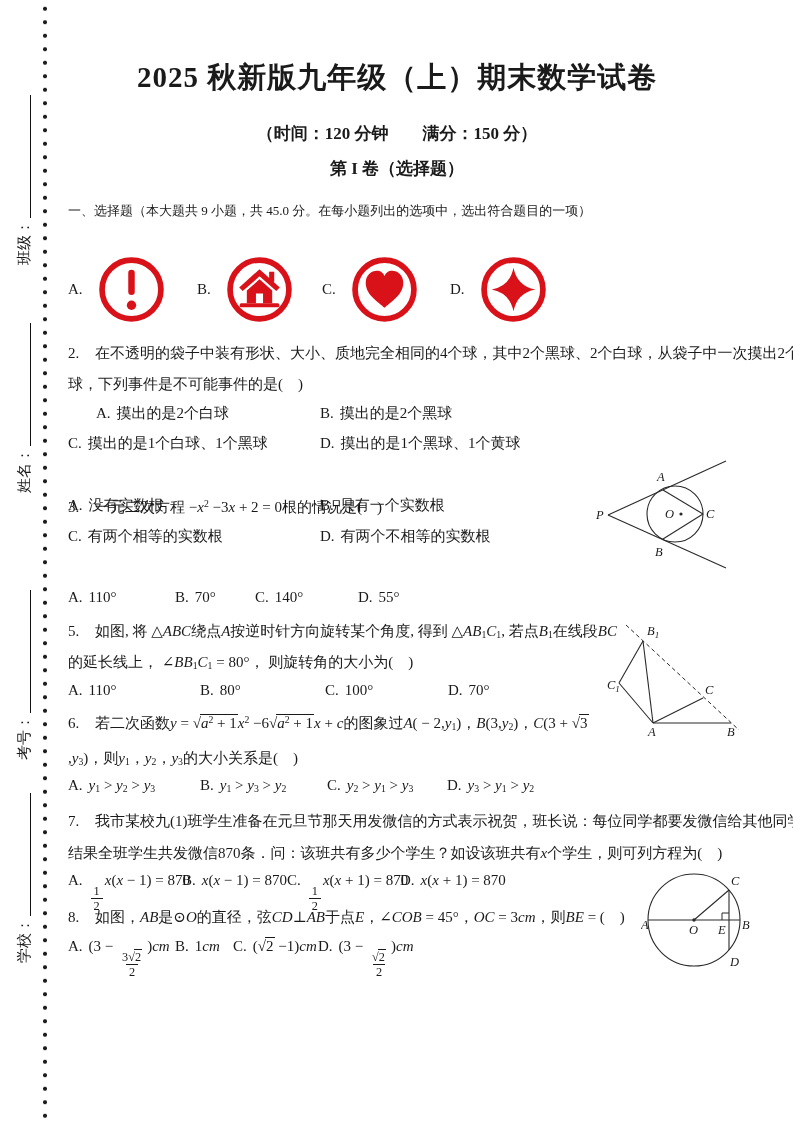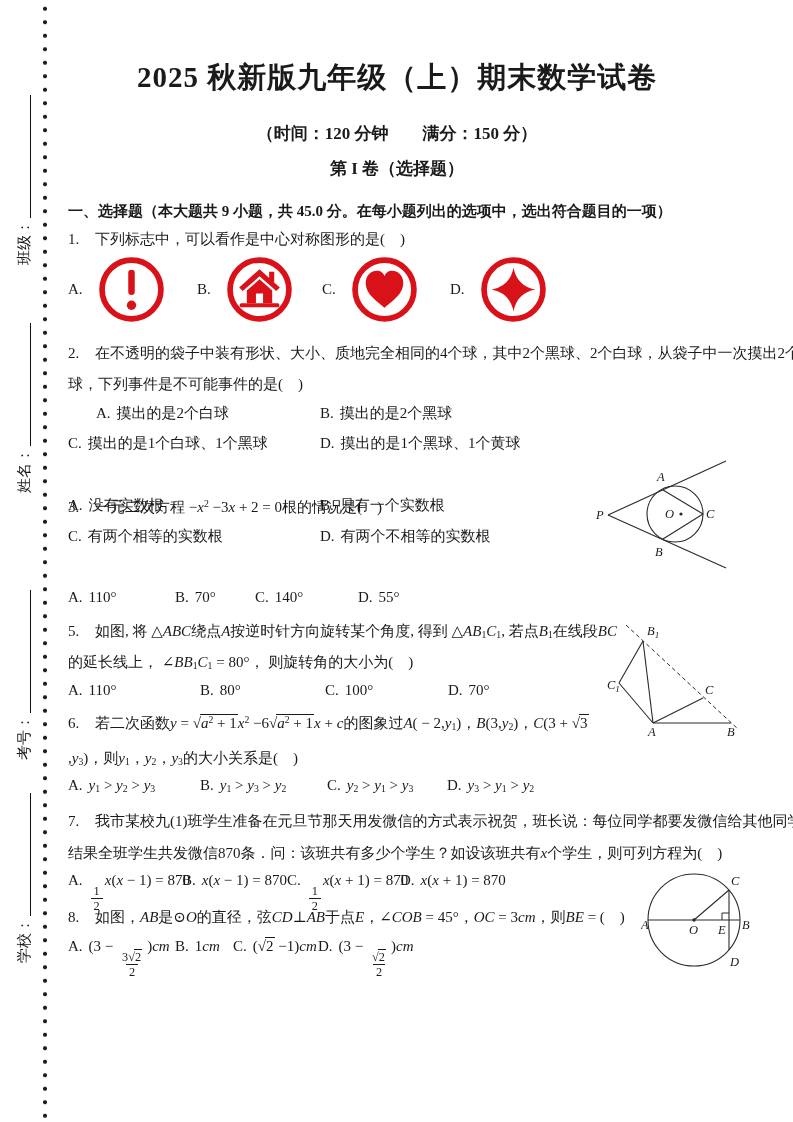--- a/index.html
+++ b/index.html
@@ -12,21 +12,21 @@
   .margin-label{position:absolute;width:170px;height:26px;display:flex;align-items:center;
         transform:rotate(-90deg);font-size:15px;white-space:nowrap;}
   .margin-label .fill-line{flex:1;border-bottom:1.6px solid #111;height:12px;margin-left:2px;}
   
   .content{position:absolute;left:68px;top:0;width:658px;height:959px;}
   .line{position:absolute;left:0;font-size:15px;line-height:22px;white-space:pre;}
   .center{width:658px;text-align:center;}
   .title{font-size:29px;font-weight:bold;letter-spacing:1px;}
   .info{font-size:17px;font-weight:bold;}
   .volume{font-size:17px;font-weight:bold;}
-  .section-h{font-size:15px;font-weight:bold;}
+  .section-h{font-size:13px;font-weight:normal;}
   .qnum{display:inline-block;min-width:27px;}
   .row{position:absolute;left:0;width:720px;height:26px;}
   .opt{position:absolute;top:0;font-size:15px;white-space:pre;}
   .olabel{font-weight:normal;margin-right:6px;}
   i{font-family:"Liberation Serif",serif;font-style:italic;}
   sup{font-size:0.65em;vertical-align:0.5em;line-height:0;}
   sub{font-size:0.65em;vertical-align:-0.25em;line-height:0;}
   .rt{white-space:nowrap;}
   .rt .ol{border-top:1.2px solid currentColor;margin-left:-1px;padding:0 1px;}
   .frac{display:inline-flex;flex-direction:column;align-items:center;line-height:1.15;
@@ -66,21 +66,20 @@
       <span class="fill-line"></span>
   </div>
 
   <div class="content">
 
     <div class="line center title" style="top:66px;">2025 秋新版九年级（上）期末数学试卷</div>
     <div class="line center info" style="top:123px;">（时间：120 分钟　　满分：150 分）</div>
     <div class="line center volume" style="top:158px;">第 I 卷（选择题）</div>
     <div class="line section-h" style="top:200px;">一、选择题（本大题共 9 小题，共 45.0 分。在每小题列出的选项中，选出符合题目的一项）</div>
 
-    <div class="line" style="top:228px;"><span class="qnum">1.</span><span>下列标志中，可以看作是中心对称图形的是(　)</span></div>
 
     <div class="icons-row" style="top:256px;">
       <span class="icon-opt" style="left:0;">
         <span class="olabel">A.</span>
         <svg class="sign-icon" width="67" height="67" viewBox="0 0 66 66">
           <circle cx="33" cy="33" r="29" fill="none" stroke="#d9121a" stroke-width="5.6"></circle>
           <rect x="29.8" y="13.5" width="6.4" height="25" rx="3.2" fill="#d9121a"></rect>
           <circle cx="33" cy="48.5" r="4.6" fill="#d9121a"></circle>
         </svg>
       </span>

